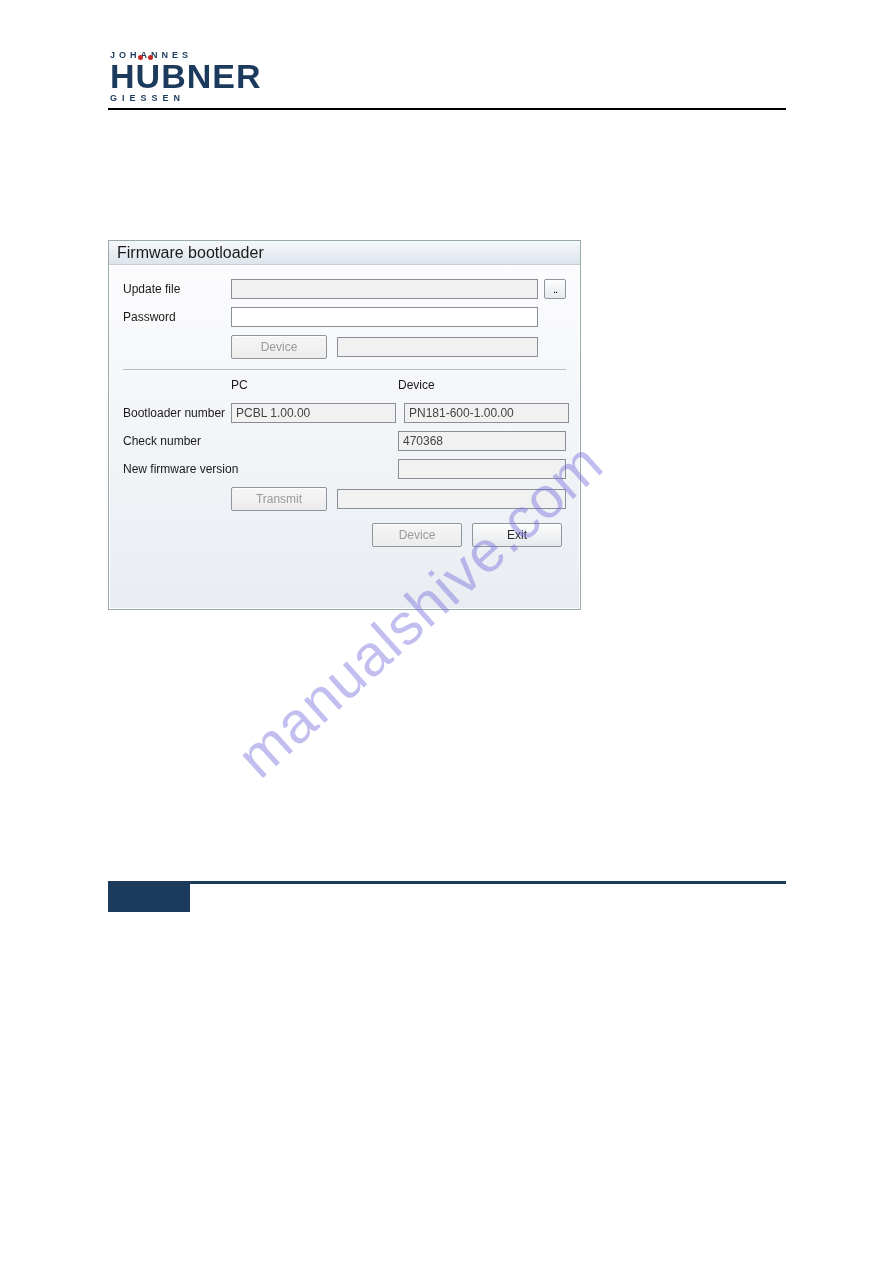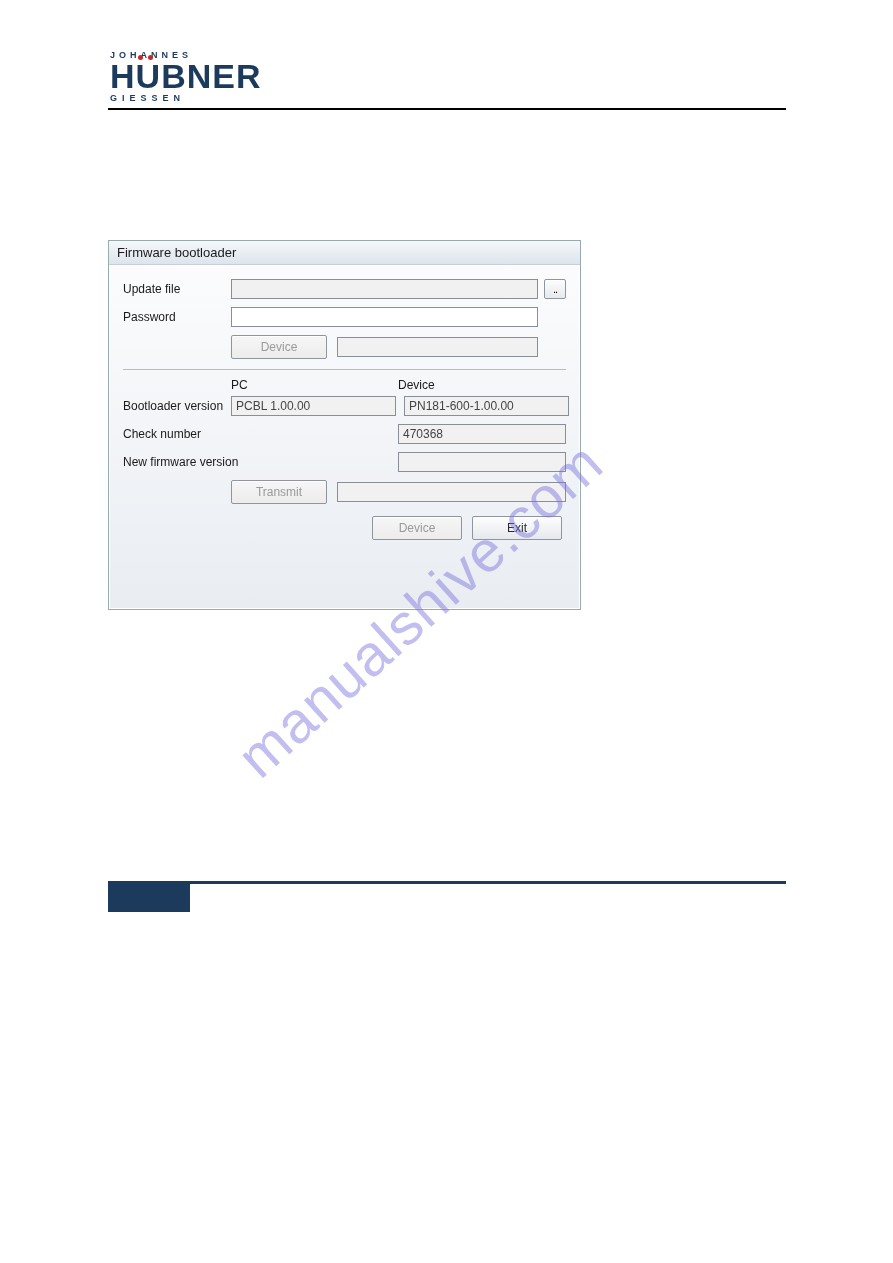--- a/index.html
+++ b/index.html
@@ -12,35 +12,35 @@
   .logo-main .u::after { content:""; position:absolute; left:2px; top:-6px; width:5px; height:5px; background:#c62828; border-radius:50%; }
   .logo-main .u::before { content:""; position:absolute; left:12px; top:-6px; width:5px; height:5px; background:#c62828; border-radius:50%; }
   .logo-bot { font-size: 9px; letter-spacing: 5px; color: #1b3a5c; font-weight: 600; margin-top: 1px; }
   .header-rule { position: absolute; left: 108px; top: 108px; width: 678px; height: 2px; background: #000; }
   
   .dialog { position: absolute; left: 108px; top: 240px; width: 473px; height: 370px;
             border: 1px solid #9aa; background: linear-gradient(#fdfdfe, #e9edf2);
             font-family: Tahoma, "Segoe UI", sans-serif; font-size: 12px; color: #1a1a1a;
             box-shadow: 0 0 0 1px #fff inset; }
   .titlebar { height: 24px; line-height: 24px; padding: 0 8px;
-              background: linear-gradient(#f5f8fb, #dde4ec); border-bottom: 1px solid #c8ced6; font-size: 13px; }
+              background: linear-gradient(#f5f8fb, #dde4ec); border-bottom: 1px solid #c8ced6; font-size: 16px; }
   .client { padding: 14px 14px 10px 14px; }
   .row { display: flex; align-items: center; margin-bottom: 8px; }
   .lbl { width: 108px; flex: 0 0 108px; }
   .field { height: 20px; border: 1px solid #8a8f97; background: #fff; padding: 1px 4px; font: inherit; color: #1a1a1a; }
   .field.ro, .field.disabled { background: #f1f1f1; color: #444; }
   .field.status { background: #f1f1f1; }
   .btn { height: 24px; border: 1px solid #8f959d; background: linear-gradient(#fdfdfd,#e6e9ed);
          padding: 0 18px; font: inherit; color: #2a2a2a; cursor: default; border-radius: 2px;
          box-shadow: 0 1px 0 #fff inset; text-align:center; }
   .btn.disabled { color: #9a9a9a; background: linear-gradient(#f6f6f6,#ececec); }
   .browse { width: 22px; height: 20px; border: 1px solid #8f959d; background: linear-gradient(#fdfdfd,#e6e9ed);
             font-size: 11px; line-height: 14px; text-align: center; border-radius: 2px; box-shadow: 0 1px 0 #fff inset; letter-spacing:-1px; }
   .sep { border-top: 1px solid #b7bcc4; margin: 10px 0 8px 0; }
-  .hdrs { display:flex; margin-bottom:4px; }
+  .hdrs { display:flex; margin-bottom:11px; }
   .hdrs .lbl { width:108px; flex:0 0 108px; }
   .hdrs .col { flex:0 0 159px; }
   .hdrs .gap { flex:0 0 8px; }
   .vrow .col1 { flex: 0 0 159px; }
   .vrow .gap { flex: 0 0 8px; }
   .vrow .col2 { flex: 1; }
   .bottom { display:flex; justify-content:flex-end; gap: 10px; margin-top: 12px; padding-right: 4px; }
   .btnw { width: 90px; }
   .btnw-lg { width: 96px; }
   
@@ -94,21 +94,21 @@
 
       <div class="hdrs">
         <div class="lbl"></div>
         <div class="col">PC</div>
         <div class="gap"></div>
         <div class="col">Device</div>
       </div>
 
 
       <div class="row vrow">
-        <div class="lbl">Bootloader version</div>
+        <div class="lbl">Bootloader number</div>
         <input class="field ro col1" readonly="" value="PCBL 1.00.00" style="">
         <div class="gap"></div>
         <input class="field ro col2" readonly="" value="PN181-600-1.00.00" style="">
       </div>
 
       <div class="row vrow">
         <div class="lbl">Check number</div>
         <div class="col1"></div>
         <div class="gap"></div>
         <input class="field ro col2" readonly="" value="470368" style="">

